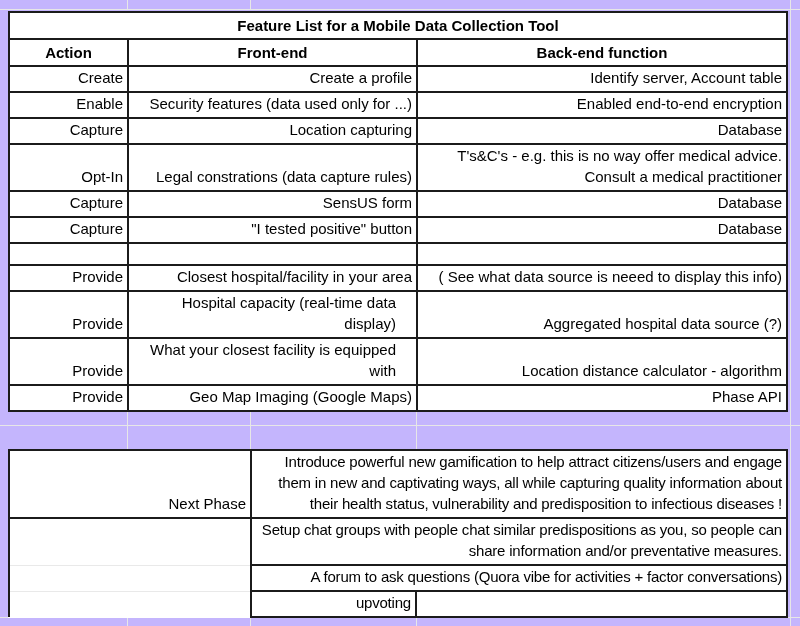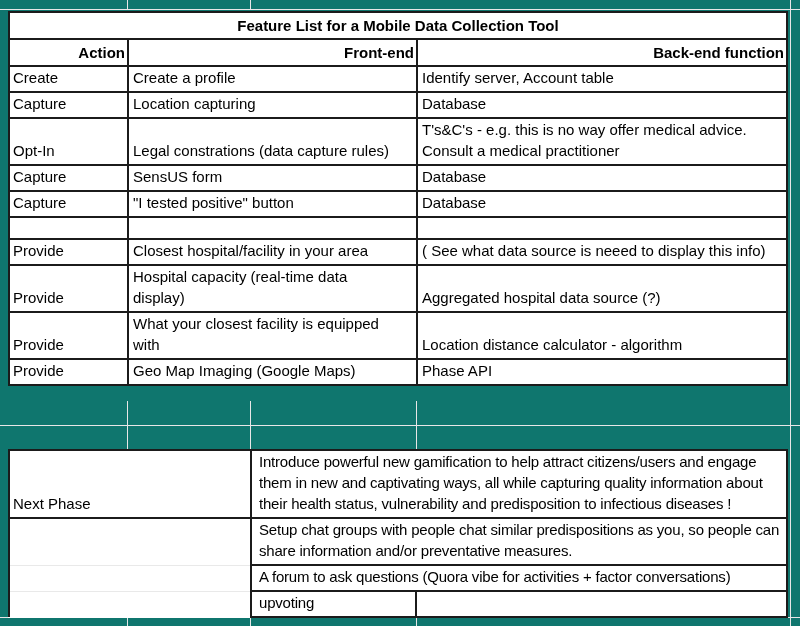--- a/index.html
+++ b/index.html
@@ -1,27 +1,27 @@
 <!DOCTYPE html>
 <html><head>
 <meta charset="utf-8">
 <style>
   html,body{margin:0;padding:0;background:#fff;}
   #canvas{
-    position:relative;width:800px;height:626px;background:#0f766e;overflow:hidden;
+    position:relative;width:800px;height:626px;background:#c4b5fd;overflow:hidden;
     font-family:"Liberation Sans","DejaVu Sans",sans-serif;font-size:15px;line-height:21px;color:#000;
   }
   .gl{position:absolute;background:#e7e7e7;}
   .glh{height:1px;}
   .glv{width:1px;}
   table{border-collapse:collapse;table-layout:fixed;position:absolute;background:#fff;}
-  td,th{border:2px solid #1b1b1b;padding:0 4px 3px 4px;vertical-align:bottom;text-align:left;
+  td,th{border:2px solid #1b1b1b;padding:0 4px 3px 4px;vertical-align:bottom;text-align:right;
         font-weight:normal;overflow:hidden;word-wrap:break-word;}
   .title-cell{font-weight:bold;text-align:center;vertical-align:middle;padding:2px;}
-  th{font-weight:bold;text-align:right;vertical-align:middle;padding:2px;white-space:nowrap;}
+  th{font-weight:bold;text-align:center;vertical-align:middle;padding:2px;white-space:nowrap;}
   .colA{padding-left:3px;}
   .nowrap{white-space:nowrap;}
   .pr14{padding-right:20px;}
   .para{letter-spacing:-0.2px;padding-left:7px;}
   
   .np-label{border:2px solid #1b1b1b;padding-left:3px;margin-left:35px;}
   .np-sub{border-left:2px solid #1b1b1b;border-right:2px solid #1b1b1b;
           border-top:1px solid #e9e9e9;border-bottom:1px solid #e9e9e9;}
   .np-sub-last{border-bottom:0;}
   .np-text{border:2px solid #1b1b1b;}
@@ -56,20 +56,25 @@
     </tr>
     <tr style="height:25px">
       <th>Action</th>
       <th>Front-end</th>
       <th>Back-end function</th>
     </tr>
     <tr style="height:26px">
       <td class="colA">Create</td>
       <td>Create a profile</td>
       <td>Identify server, Account table</td>
+    </tr>
+    <tr style="height:25px">
+      <td class="colA">Enable</td>
+      <td class="nowrap">Security features (data used only for ...)</td>
+      <td>Enabled end-to-end encryption</td>
     </tr>
     <tr style="height:26px">
       <td class="colA">Capture</td>
       <td>Location capturing</td>
       <td>Database</td>
     </tr>
     <tr style="height:47px">
       <td class="colA">Opt-In</td>
       <td>Legal constrations (data capture rules)</td>
       <td>T's&amp;C's - e.g. this is no way offer medical advice. Consult a medical practitioner</td>

